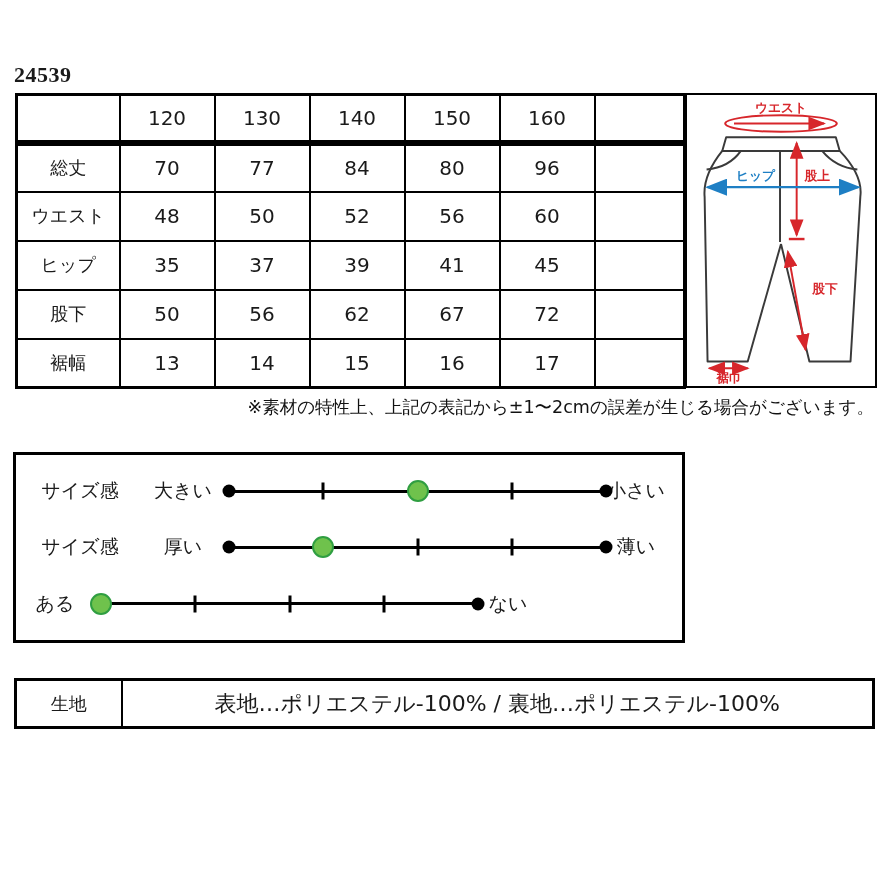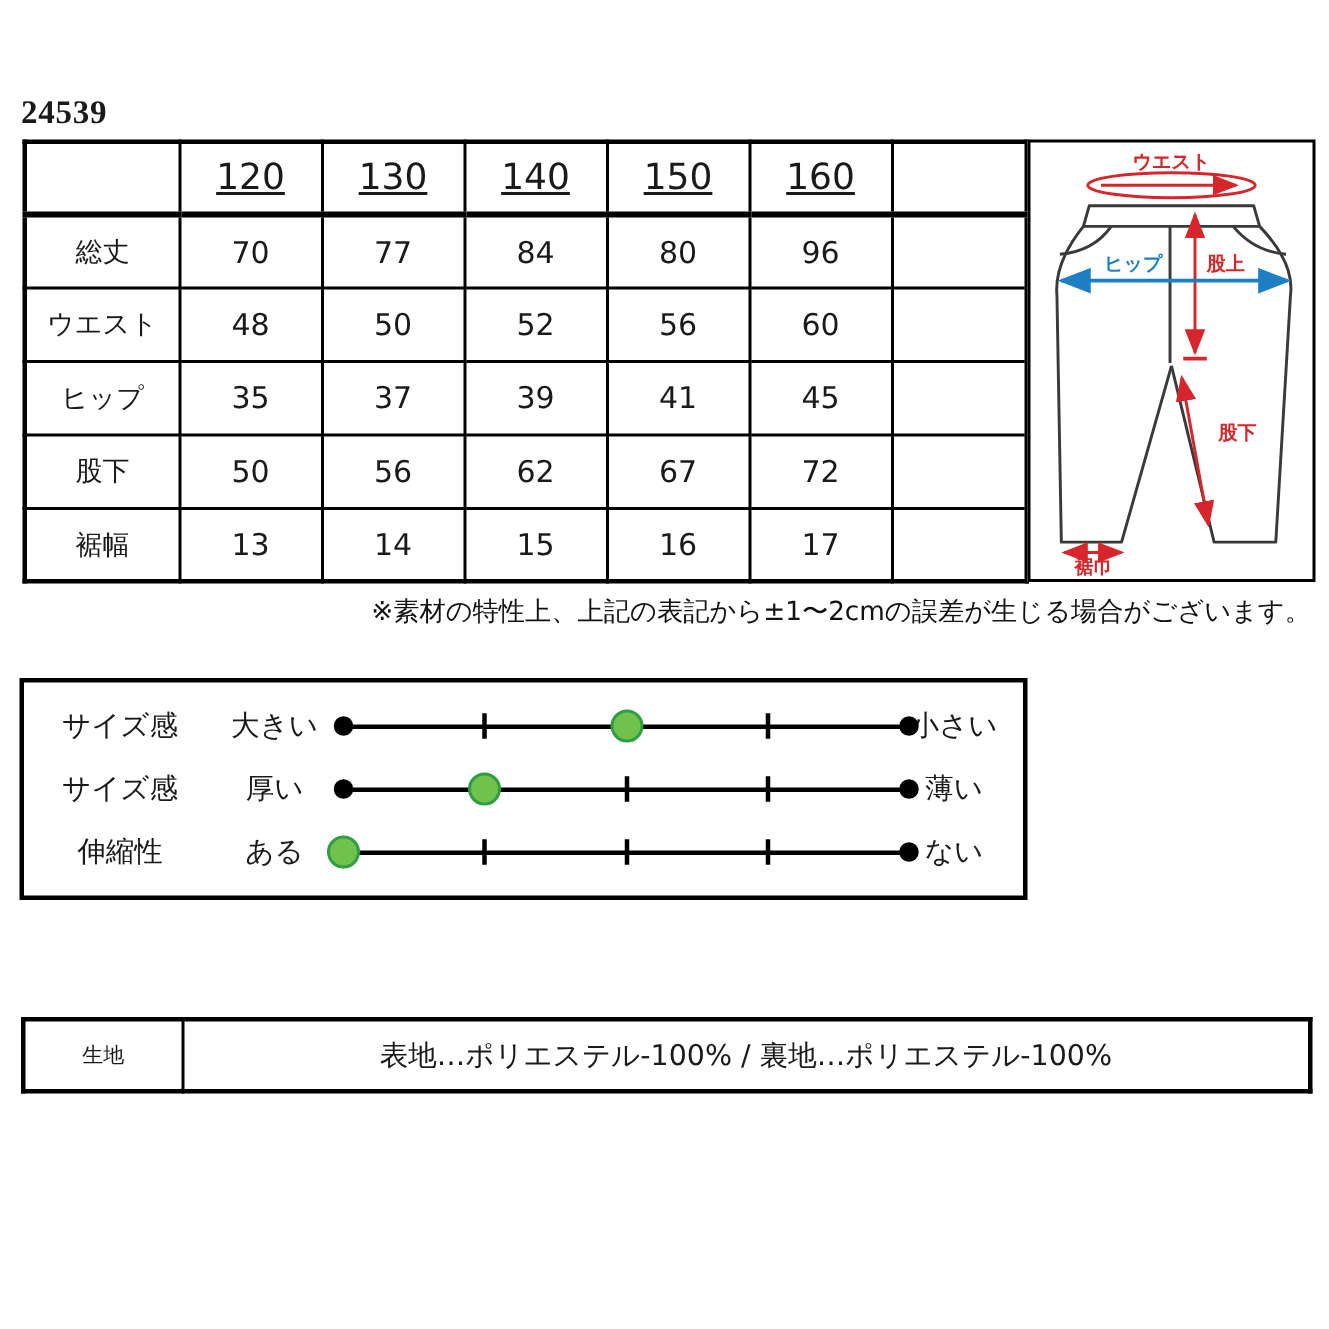--- a/index.html
+++ b/index.html
@@ -21,40 +21,40 @@
   
   .code{left:14px;top:62px;font-size:22px;font-weight:bold;letter-spacing:0.5px;font-family:Liberation Serif, serif;}
 
   
   .size-table{left:15px;top:93px;border-collapse:collapse;table-layout:fixed;}
   .size-table td,.size-table th{
     border:2px solid #000;text-align:center;vertical-align:middle;
     font-weight:normal;background:#fff;
   }
   .size-table{border:3px solid #000;}
-  .size-table thead th{height:48px;font-size:24px;border-bottom:4px solid #000000;text-decoration:underline;}
+  .size-table thead th{height:48px;font-size:20px;border-bottom:6px solid #000000;}
   .size-table tbody td{height:49px;font-size:20px;margin-left:36px;}
   .size-table tbody td.rowlabel{font-size:18px;}
   .corner{
     background-image:linear-gradient(to bottom right,
       transparent calc(50% - 1.4px),#000 calc(50% - 0.4px),
       #000 calc(50% + 0.4px),transparent calc(50% + 1.4px));
   }
 
   
   .diagram-box{left:685px;top:93px;width:192px;height:295px;border:2px solid #000;background:#fff;}
   .diagram-box svg{display:block;width:100%;height:100%;}
   .dlabel{font-size:13px;font-weight:600;}
 
   
   .note{left:114px;top:395px;right:12px;text-align:right;font-size:17.5px;color:#111;}
 
   
   .sliders-box{
-    left:13px;top:452px;width:672px;height:148px;border:3px solid #000;background:#fff;
+    left:13px;top:452px;width:672px;height:191px;border:3px solid #000;background:#fff;
     display:flex;flex-direction:column;justify-content:space-around;padding:8px 0;
   }
   .srow{display:flex;align-items:center;height:40px;}
   .scat{width:128px;text-align:center;font-size:19px;}
   .sleft{width:78px;text-align:center;font-size:19px;}
   .strack{position:relative;width:377px;height:28px;margin-left:7px;}
   .sline{position:absolute;left:0;right:0;top:50%;height:3px;margin-top:-1.5px;background:#000;}
   .sdot{position:absolute;top:50%;width:13px;height:13px;border-radius:50%;background:#000;transform:translate(-50%,-50%);}
   .sdot.l{left:0;} .sdot.r{left:100%;}
   .stick{position:absolute;top:50%;width:3px;height:17px;background:#000;transform:translate(-50%,-50%);}
@@ -62,22 +62,22 @@
   .smarker{
     position:absolute;top:50%;width:22px;height:22px;border-radius:50%;
     background:var(--marker-green);border:2.5px solid var(--marker-green-border);
     transform:translate(-50%,-50%);z-index:2;
   }
   .sright{font-size:19px;text-align:center;min-width:60px;}
 
   
   .details-table{left:14px;top:678px;border-collapse:collapse;table-layout:fixed;border:3px solid #000;}
   .details-table td{border:2px solid #000;height:48px;text-align:center;vertical-align:middle;background:#fff;}
-  .details-table td.dlabelcell{font-size:14px;}
-  .details-table td.dvalue{font-size:19px;}
+  .details-table td.dlabelcell{font-size:18px;}
+  .details-table td.dvalue{font-size:22px;}
 </style>
 </head>
 <body>
 
 <div class="abs code">24539</div>
 
 <table class="abs size-table">
   <colgroup>
     <col style="width:103px">
       <col style="width:95px">
@@ -214,21 +214,20 @@
       <div class="sdot r"></div>
       <div class="stick t25"></div>
       <div class="stick t50"></div>
       <div class="stick t75"></div>
       <div class="smarker" style="left: 25%;"></div>
     </div>
     <div class="sright">薄い</div>
   </div>
 
   <div class="srow">
-    <div class="scat">伸縮性</div>
     <div class="sleft">ある</div>
     <div class="strack">
       <div class="sline"></div>
       <div class="sdot l"></div>
       <div class="sdot r"></div>
       <div class="stick t25"></div>
       <div class="stick t50"></div>
       <div class="stick t75"></div>
       <div class="smarker" style="left: 0%;"></div>
     </div>

